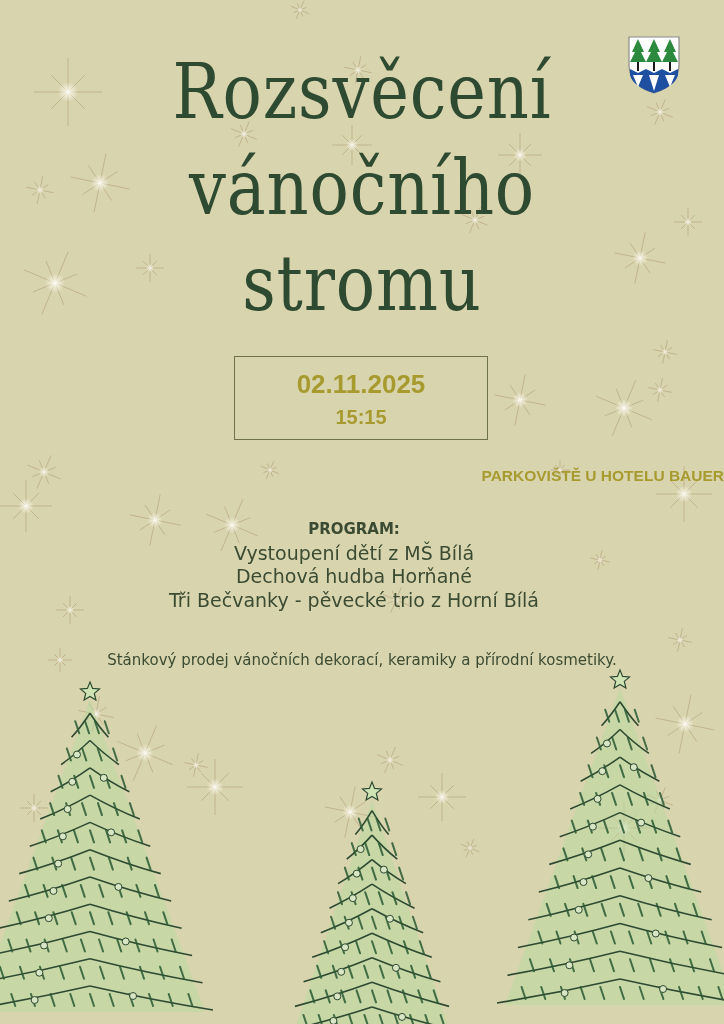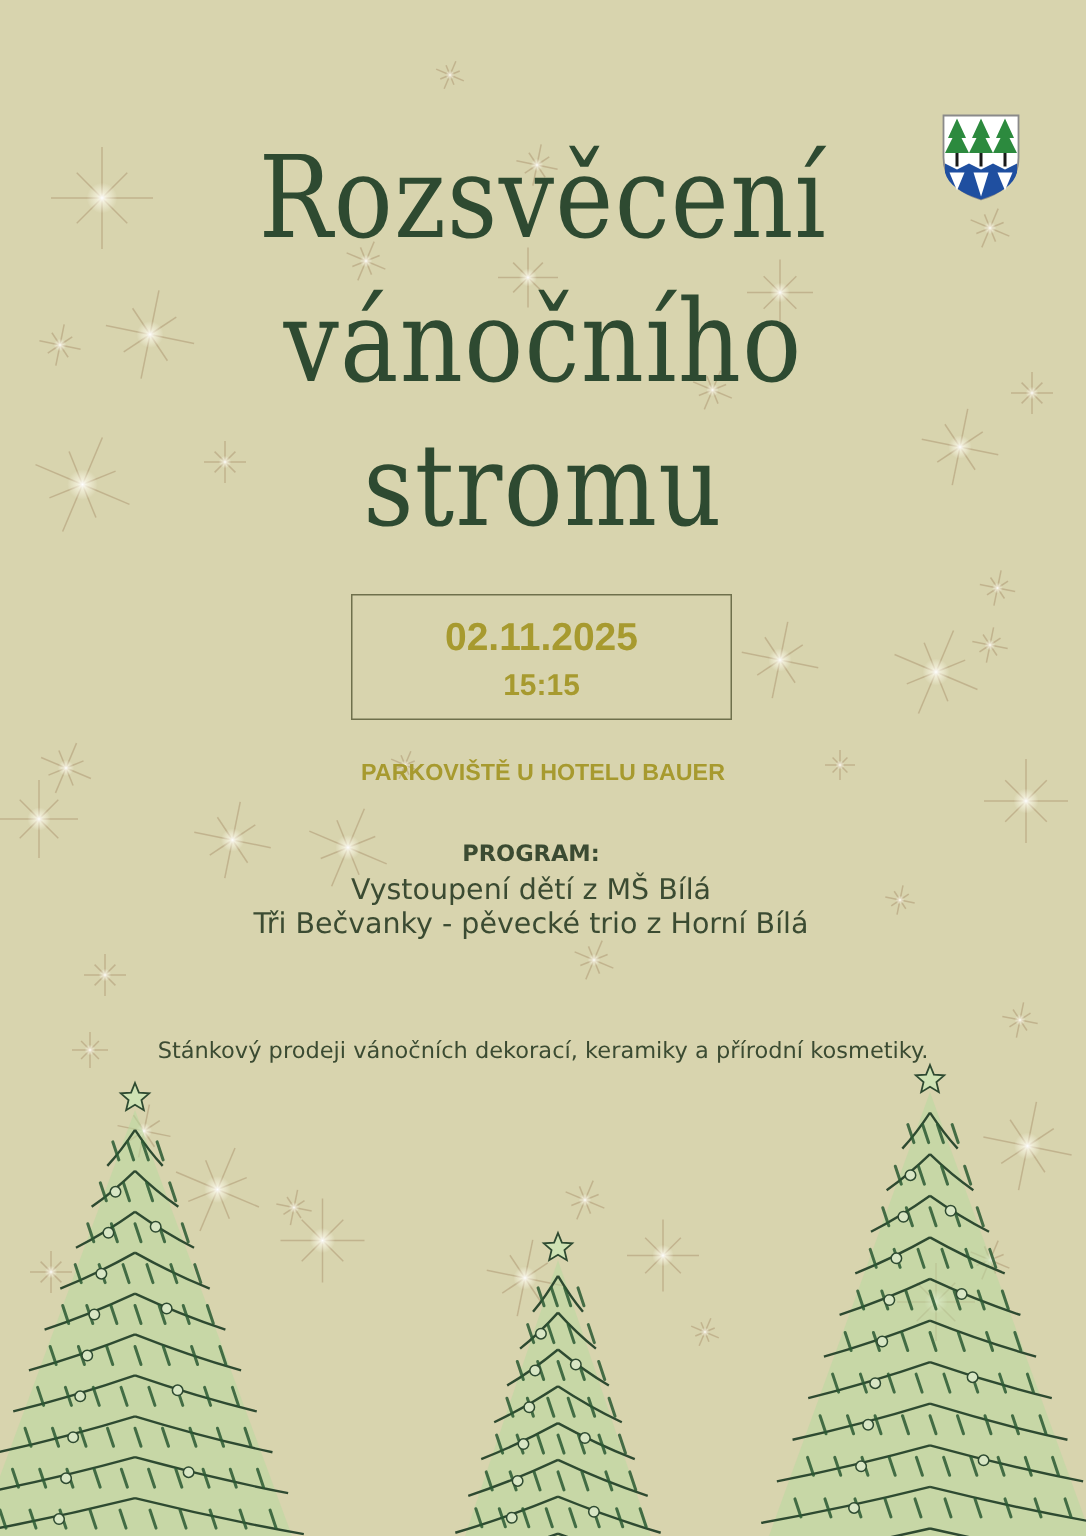--- a/index.html
+++ b/index.html
@@ -2,21 +2,21 @@
 <html><head>
   <meta charset="utf-8">
   <style>
     html, body { margin: 0; padding: 0; }
     body {
       width: 724px; height: 1024px; overflow: hidden;
       background: #d8d4ae;
       position: relative;
       font-family: "DejaVu Sans", sans-serif;
     }
-    .poster { position: absolute; inset: 0; background: #d8d4ae; margin-top: 40px; }
+    .poster { position: absolute; inset: 0; background: #d8d4ae; }
 
     
     .sparkle { position: absolute; pointer-events: none; }
     .sparkle svg { overflow: visible; }
 
     
     .crest { position: absolute; left: 627px; top: 35px; width: 54px; height: 60px; }
 
     
     .title {
@@ -38,21 +38,21 @@
       box-sizing: border-box;
       text-align: center;
       color: #a79a2f;
       font-family: "Liberation Sans", sans-serif;
       font-weight: bold;
     }
     .date-box .date { font-size: 26px; margin-top: 12px; line-height: 30px; }
     .date-box .time { font-size: 20px; margin-top: 6px; line-height: 24px; }
 
     .location {
-      position: absolute; left: 0; right: 0; top: 467px; text-align: center;
+      position: absolute; left: 0; right: 0; top: 467px; text-align: right;
       color: #a79a2f; font-family: "Liberation Sans", sans-serif; font-weight: bold;
       font-size: 15.5px;
     }
 
     .program {
       position: absolute; left: 0; right: 16px; top: 518px; text-align: center;
       color: #3b4b32; font-family: "DejaVu Sans", sans-serif;
       font-size: 15px; line-height: 23.5px;
     }
     .program .heading { font-weight: bold; }
@@ -861,25 +861,26 @@
   <div class="date-box">
     <div class="date">02.11.2025</div>
     <div class="time">15:15</div>
   </div>
 
   <div class="location">PARKOVIŠTĚ U HOTELU BAUER</div>
 
   <div class="program">
     <div class="heading">PROGRAM:</div>
     <div class="item">Vystoupení dětí z MŠ Bílá</div>
+    <div class="item">Dechová hudba Horňané</div>
     <div class="item">Tři Bečvanky - pěvecké trio z Horní Bílá</div>
   </div>
 
   <div class="info">
-    <div>Stánkový prodeji vánočních dekorací, keramiky a přírodní kosmetiky.</div>
+    <div>Stánkový prodej vánočních dekorací, keramiky a přírodní kosmetiky.</div>
   </div>
 
   <svg class="tree" style="left:0; top:676px;" width="250" height="348" viewBox="0 0 250 348">
     <g class="tree-g">
         <path d="M90 24 L-25 336 L205 336 Z" fill="#b9d8a0" opacity="0.55"></path>
         <polygon points="90.0,6.0 92.6,12.4 99.5,12.9 94.3,17.4 95.9,24.1 90.0,20.5 84.1,24.1 85.7,17.4 80.5,12.9 87.4,12.4" fill="#cfe3b4" stroke="#2e4a31" stroke-width="1.2"></polygon>
         <path d="M90 37.27272727272727 Q80.77272727272728 51.27272727272727 71.54545454545455 61.27272727272727" fill="none" stroke="#2e4a31" stroke-width="1.6"></path>
         <path d="M90 37.27272727272727 Q99.22727272727272 51.27272727272727 108.45454545454545 61.27272727272727" fill="none" stroke="#2e4a31" stroke-width="1.6"></path>
         <line x1="75.23636363636363" y1="45.27272727272727" x2="79.23636363636363" y2="57.27272727272727" stroke="#2b5a33" stroke-width="2" stroke-linecap="round" opacity="0.85"></line>
         <line x1="85.07878787878788" y1="45.27272727272727" x2="89.07878787878788" y2="57.27272727272727" stroke="#2b5a33" stroke-width="2" stroke-linecap="round" opacity="0.85"></line>

